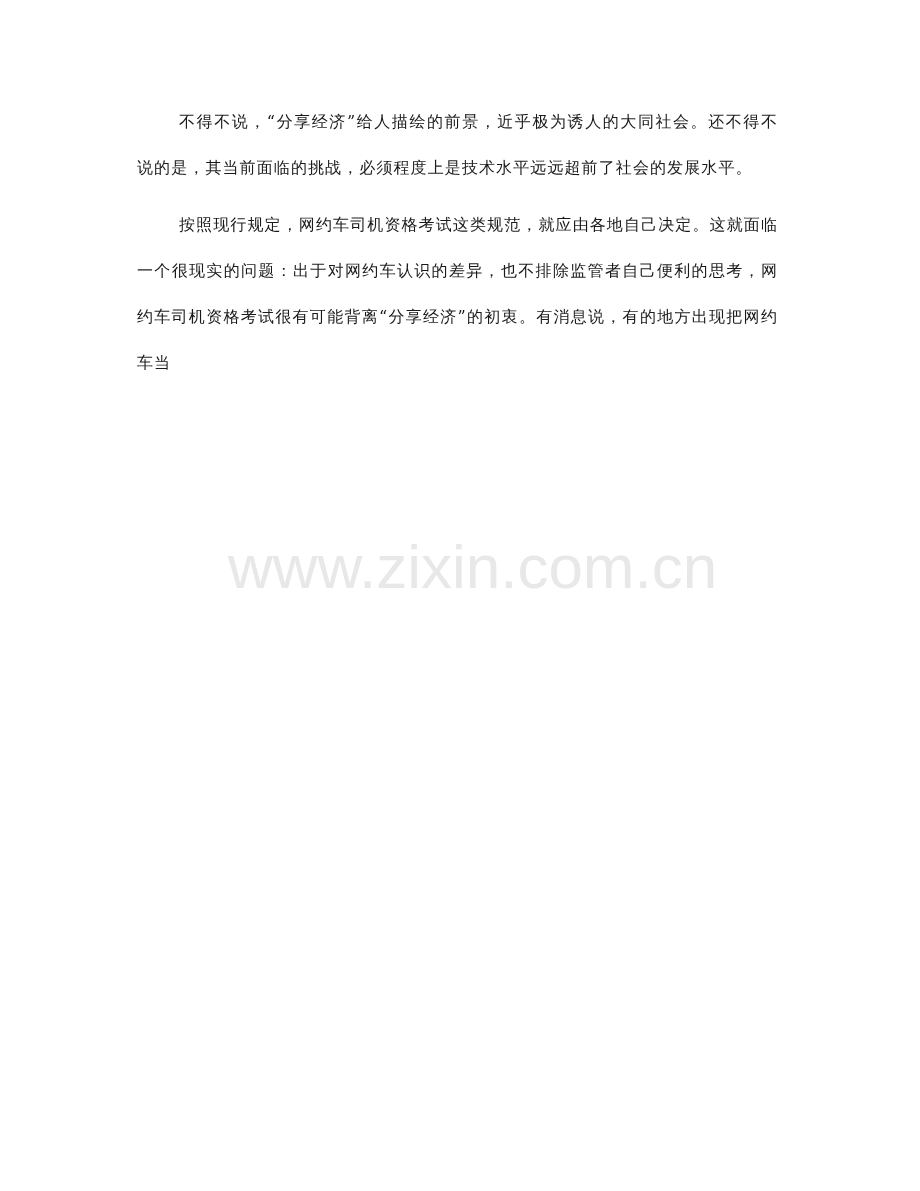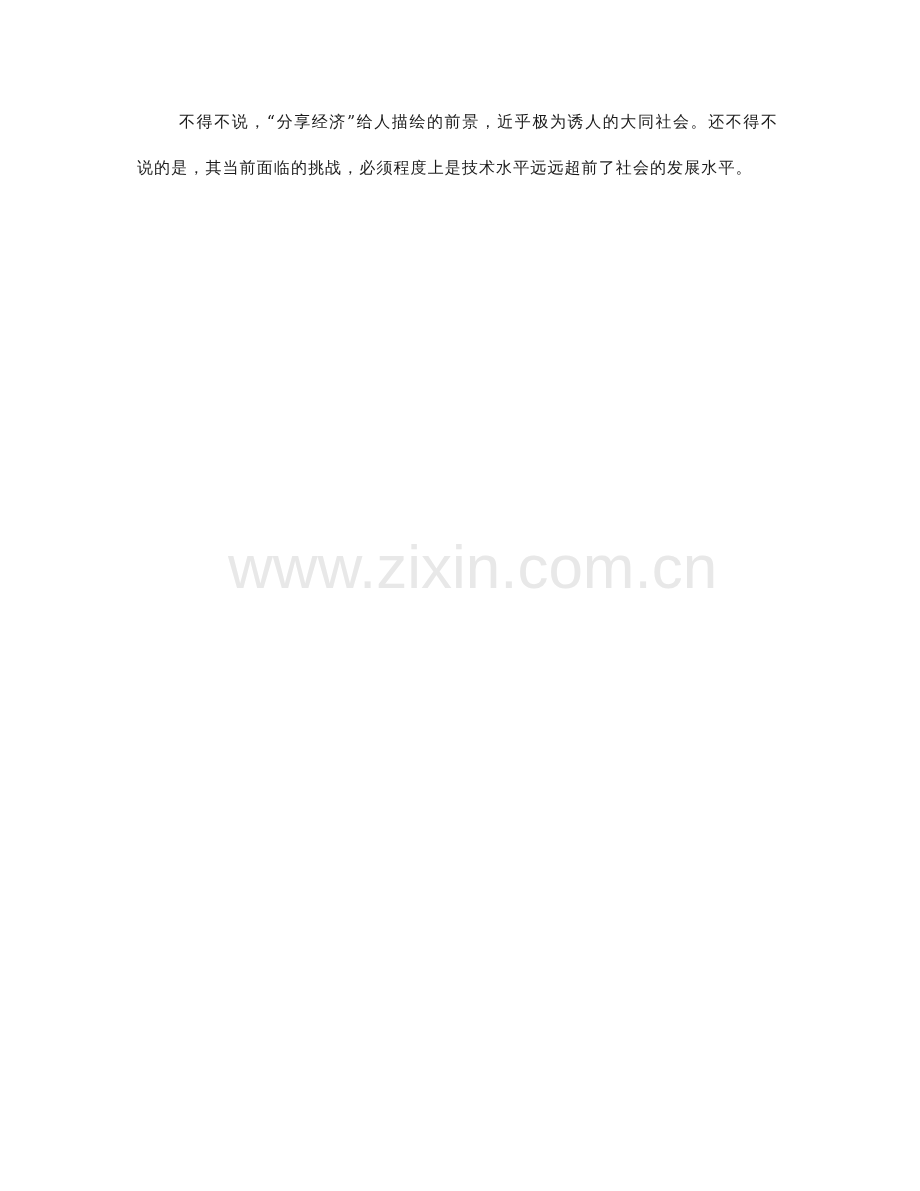--- a/index.html
+++ b/index.html
@@ -55,14 +55,15 @@
     }
     .content { z-index: 1; }
   </style>
 </head>
 <body>
 
 <div class="page">
   <div class="watermark">www.zixin.com.cn</div>
   <div class="content">
     <p class="para">不得不说，“分享经济”给人描绘的前景，近乎极为诱人的大同社会。还不得不说的是，其当前面临的挑战，必须程度上是技术水平远远超前了社会的发展水平。</p>
+    <p class="para">按照现行规定，网约车司机资格考试这类规范，就应由各地自己决定。这就面临一个很现实的问题：出于对网约车认识的差异，也不排除监管者自己便利的思考，网约车司机资格考试很有可能背离“分享经济”的初衷。有消息说，有的地方出现把网约车当</p>
   </div>
 </div>
 
 </body></html>

